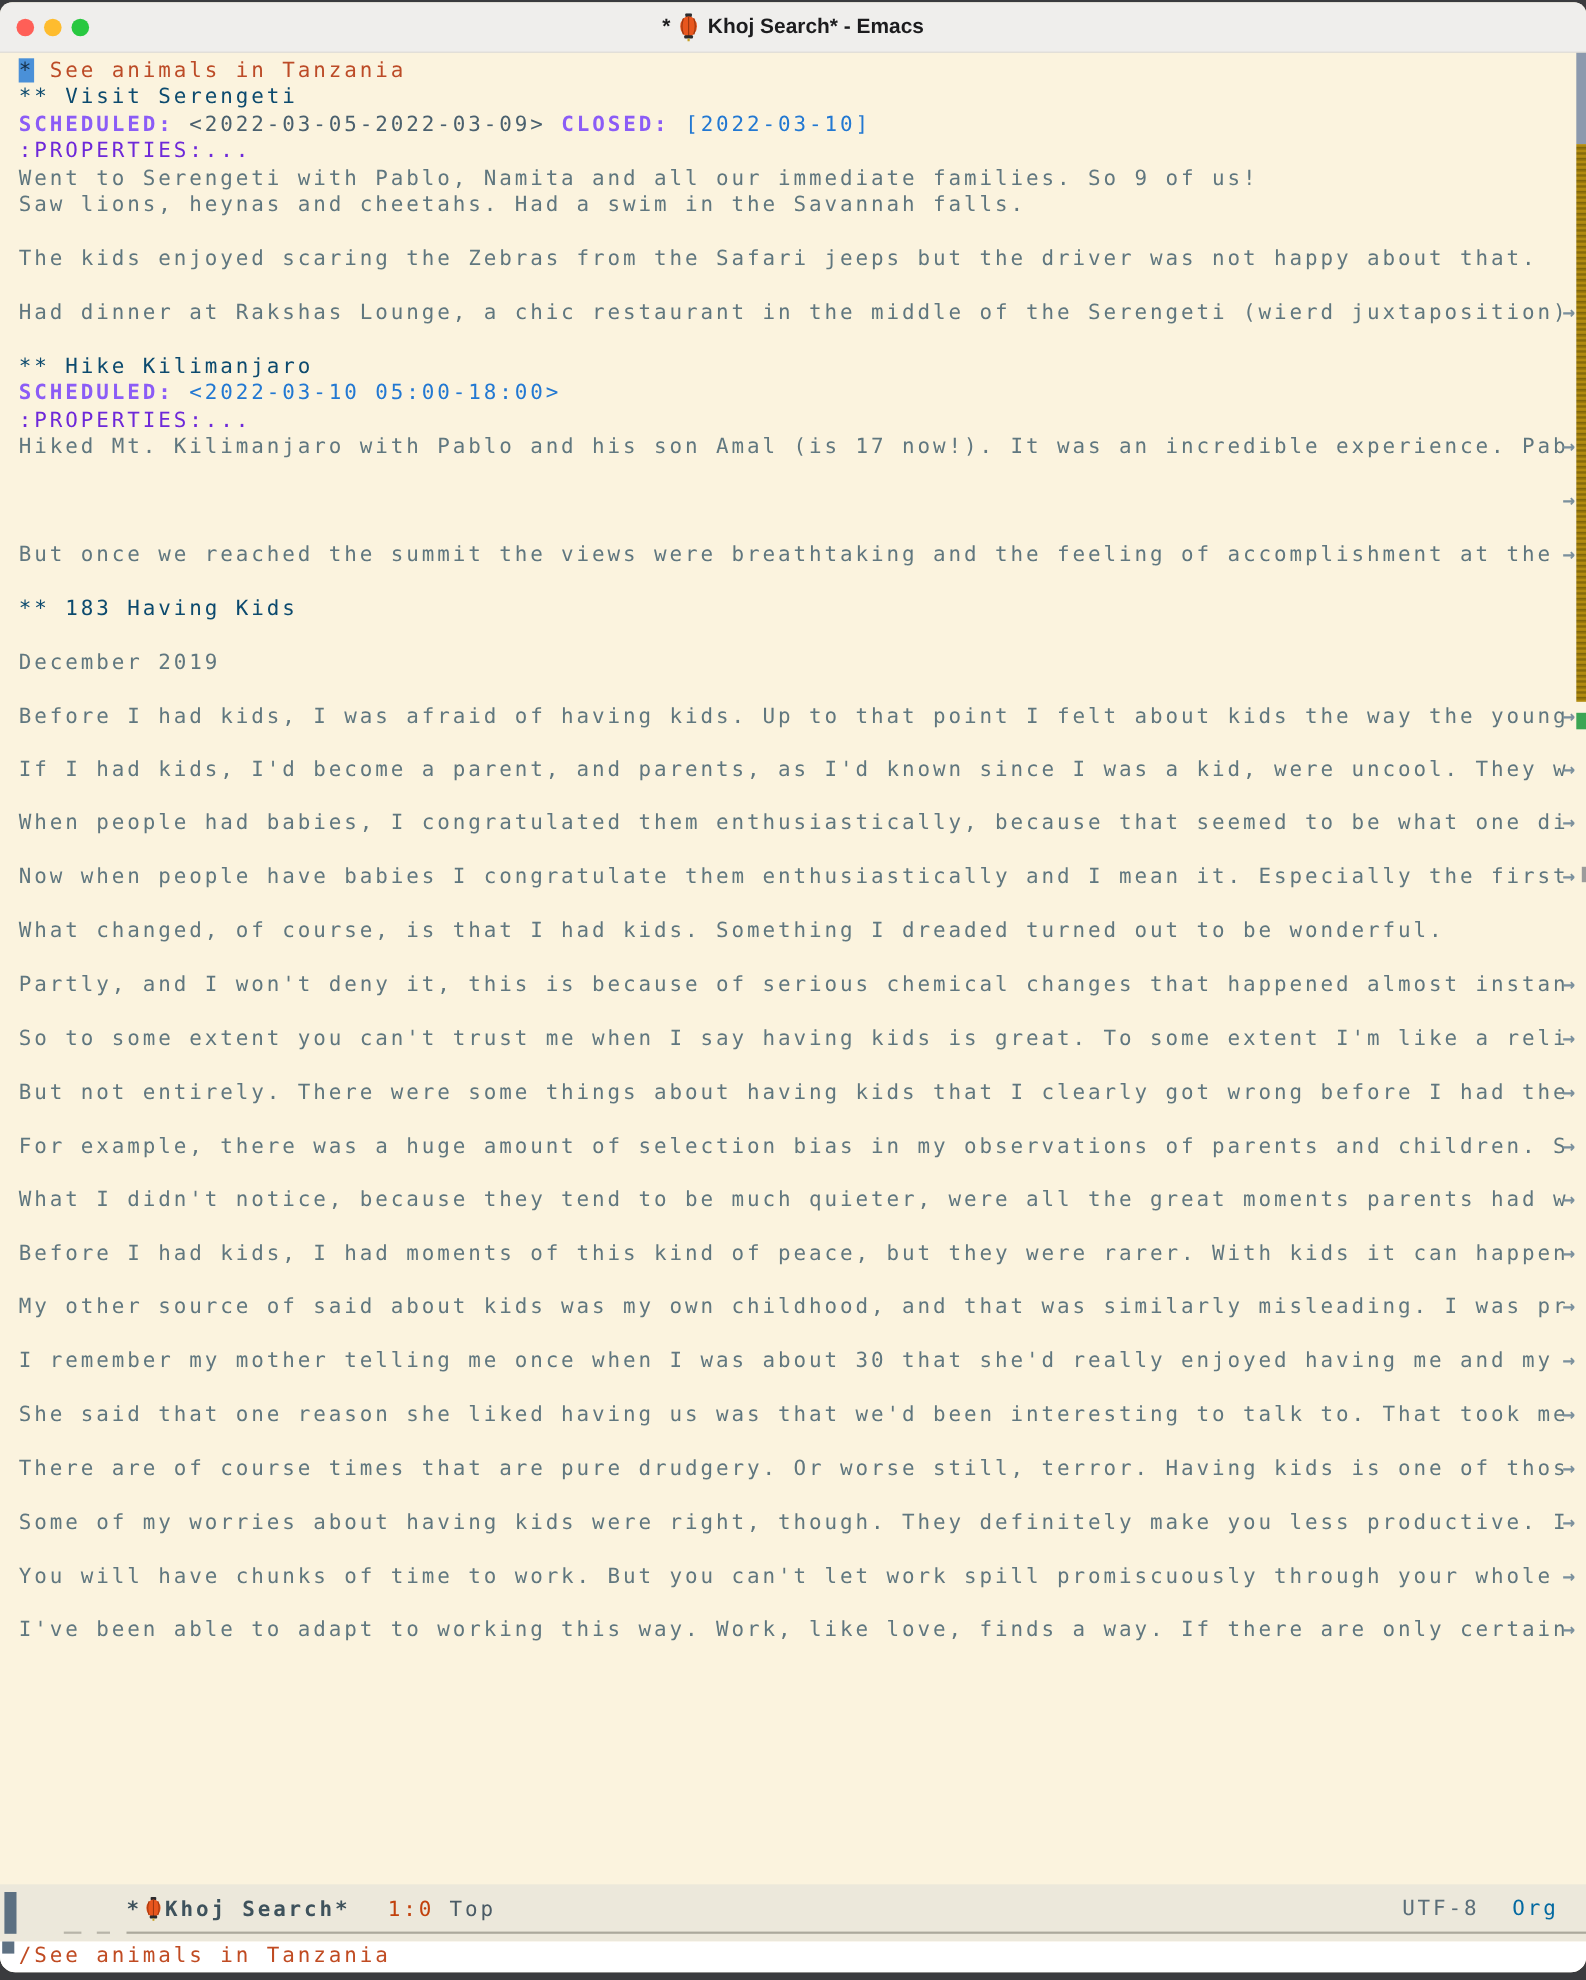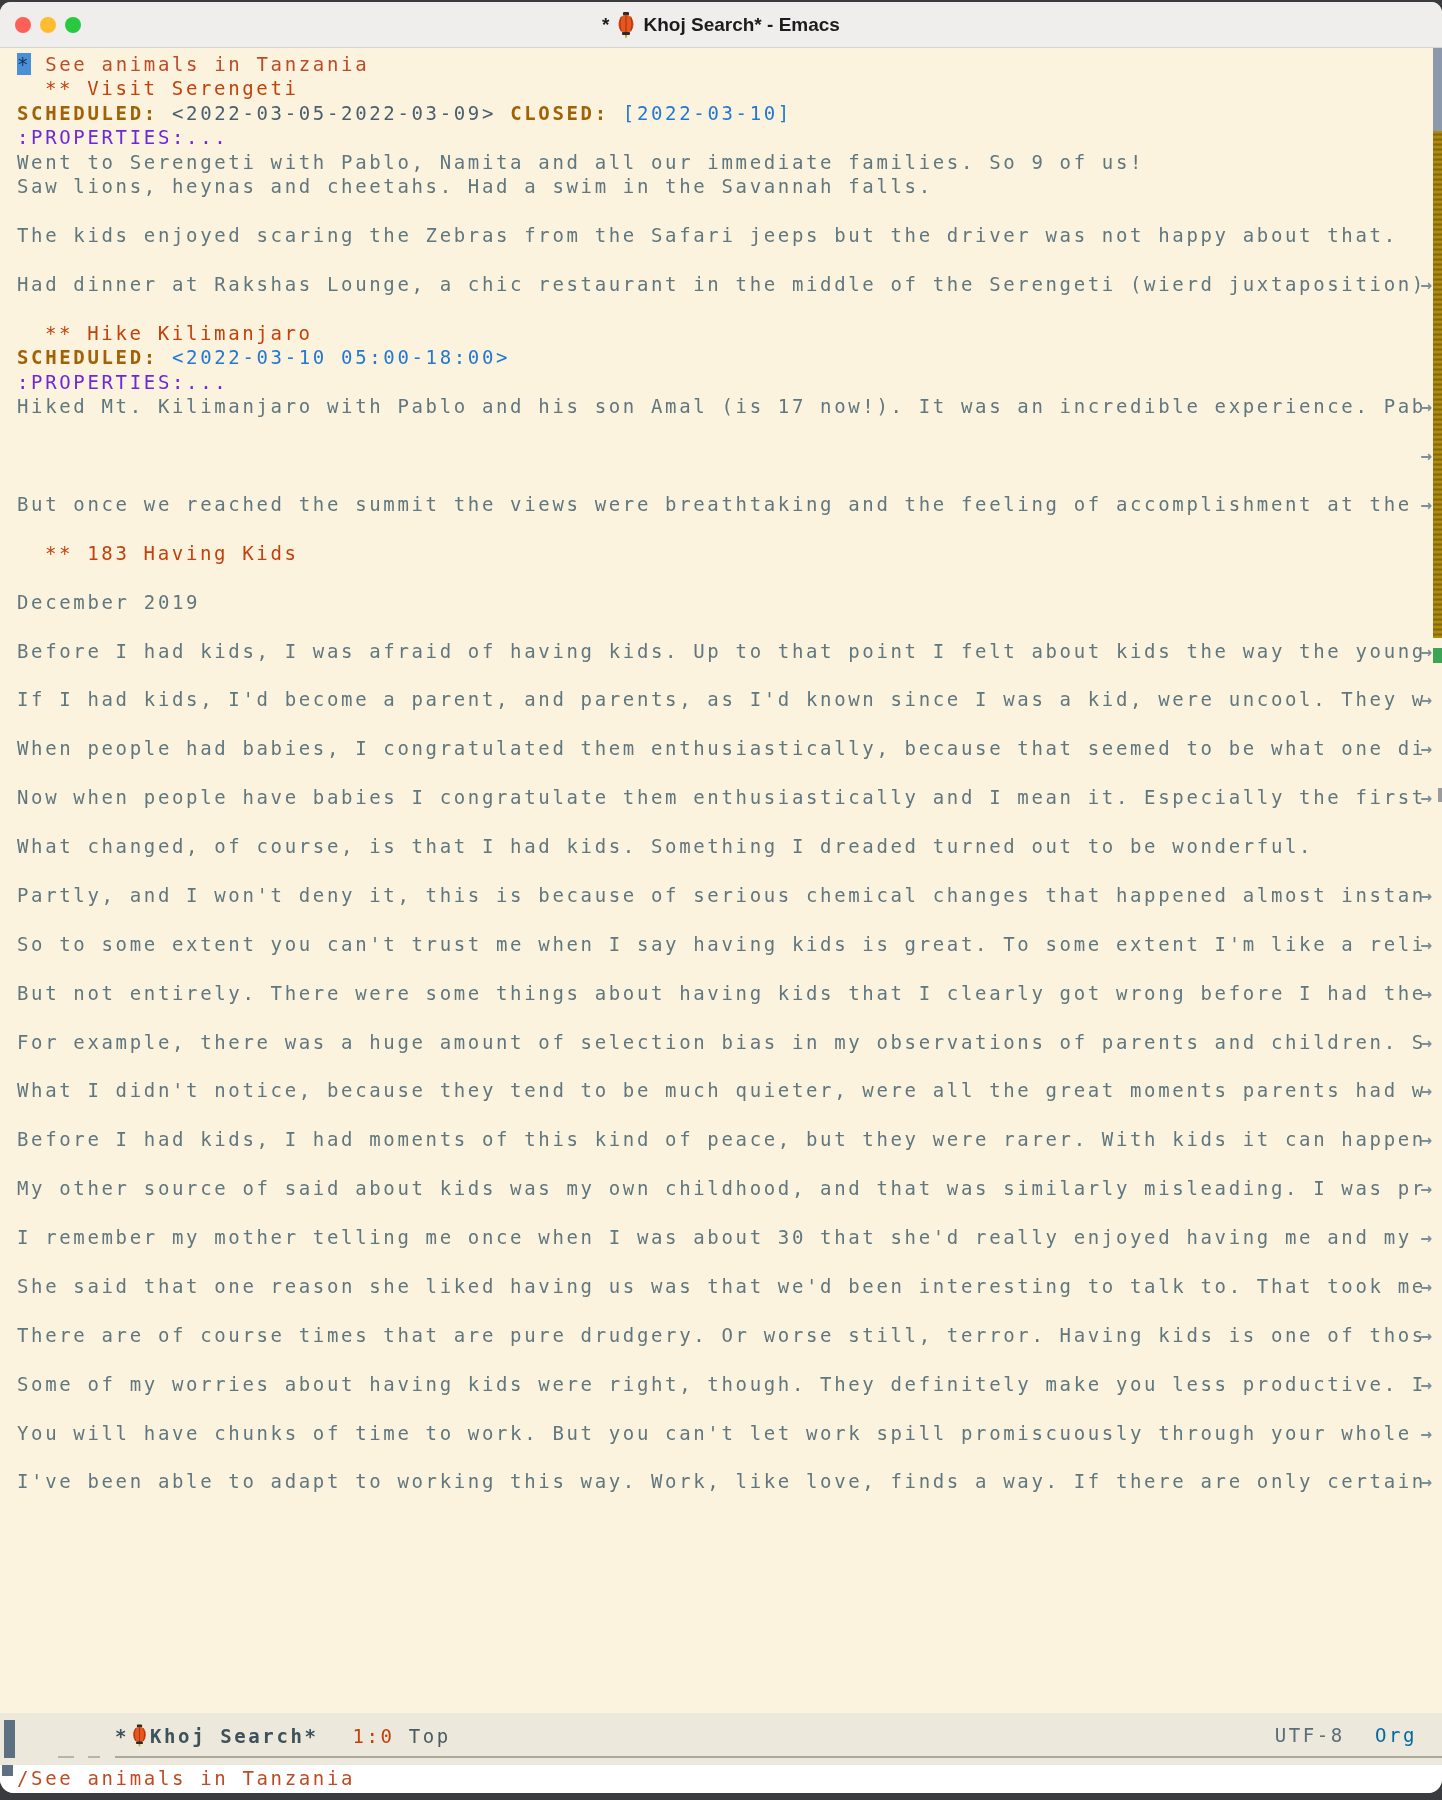--- a/index.html
+++ b/index.html
@@ -11,22 +11,22 @@
             display:flex;align-items:center;justify-content:center;}
   .traffic{position:absolute;left:15px;top:0;height:45px;display:flex;align-items:center;gap:9px;}
   .tl{width:16px;height:16px;border-radius:50%;display:inline-block;}
   .title{display:flex;align-items:center;gap:7px;font-family:"Liberation Sans","DejaVu Sans",sans-serif;
          font-weight:bold;font-size:19px;color:#1c1c1e;}
   
   .buffer{position:relative;height:1665px;background:#fbf3de;padding-top:4px;box-sizing:border-box;}
   .line{height:24.45px;line-height:24.45px;white-space:pre;overflow:hidden;position:relative;
         padding-left:17px;padding-right:30px;font-size:19px;letter-spacing:2.65px;}
   .f-h1{color:#bc4b27;}
-  .f-h2{color:#c2410c;margin-left:28px;}
-  .f-kw{color:#a16207;font-weight:bold;margin-top:12px;}
+  .f-h2{color:#0c4a6e;}
+  .f-kw{color:#8b5cf6;font-weight:bold;margin-top:12px;}
   .f-tsd{color:#4a606e;}
   .f-tsb{color:#2278d2;}
   .f-pr{color:#6d28d9;margin-top:37px;}
   .f-b{color:#60777f;}
   .f-cur{background:#4a90d8;color:#173049;}
   .trunc{position:absolute;right:10px;top:0;letter-spacing:0;color:#7b909d;font-weight:bold;}
   
   .strip{position:absolute;right:0;width:9px;}
   .strip-blue{top:0;height:83px;background:#8c99ad;}
   .strip-gold{top:83px;height:507px;background:repeating-linear-gradient(to bottom,

